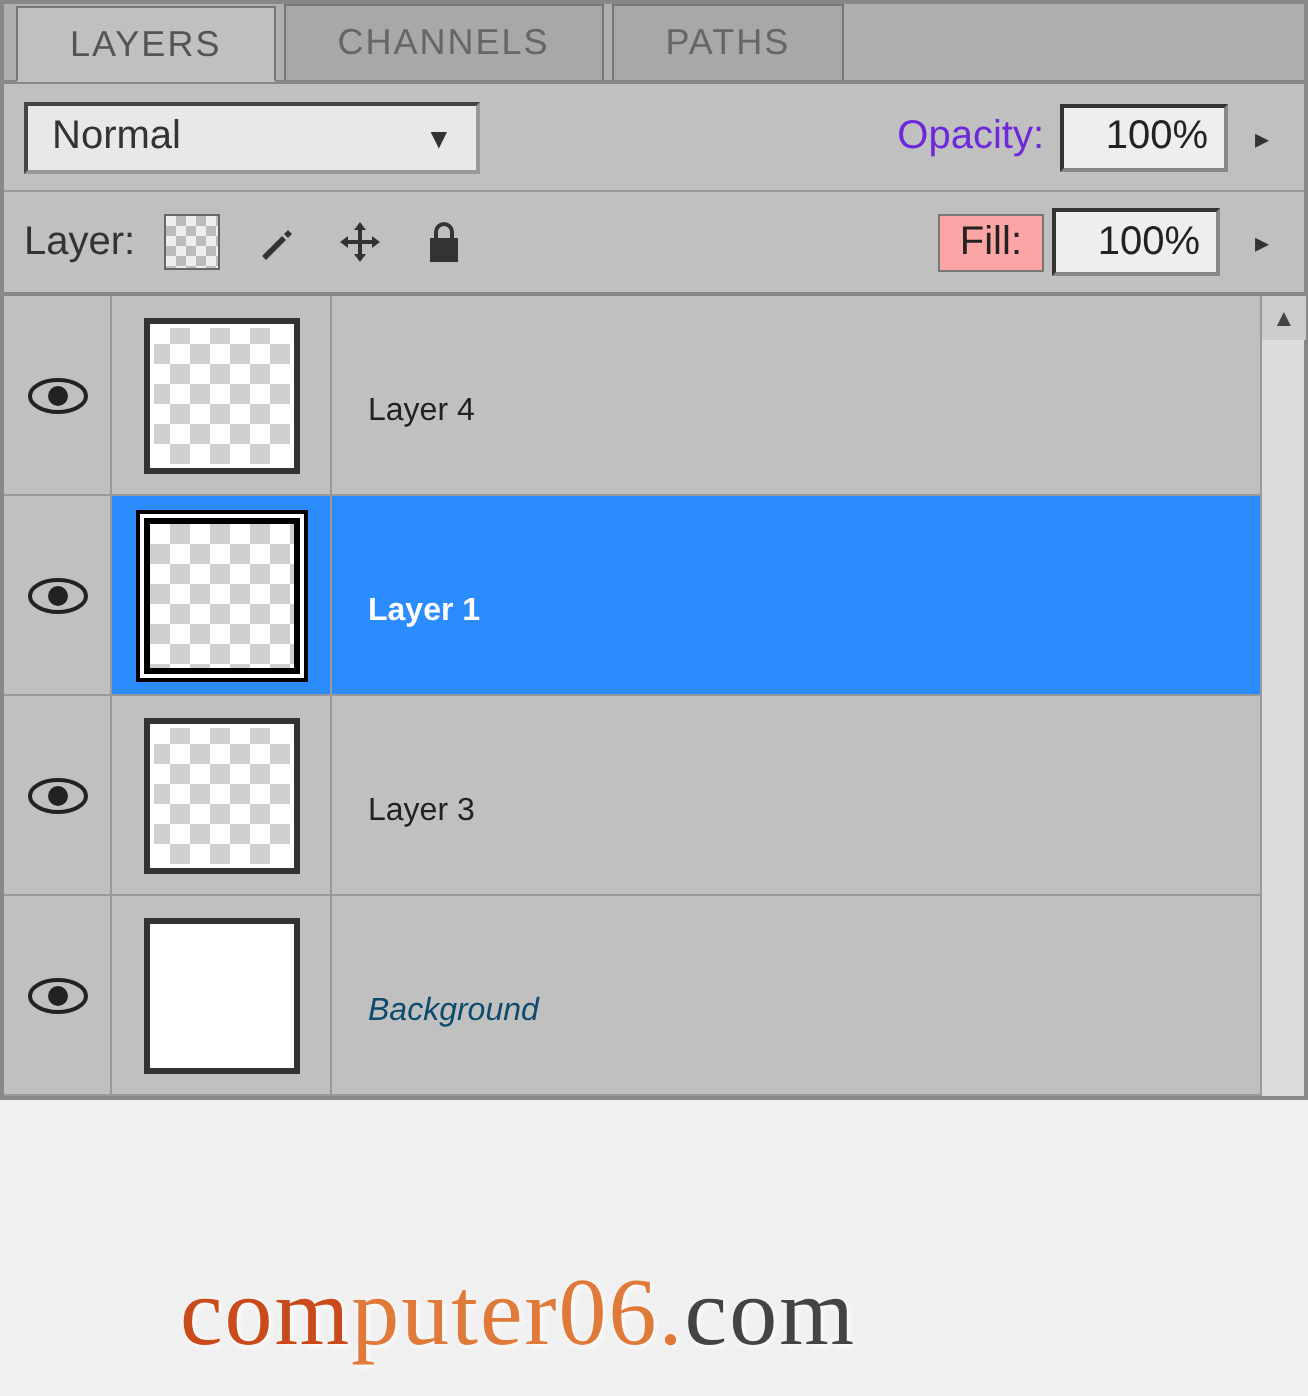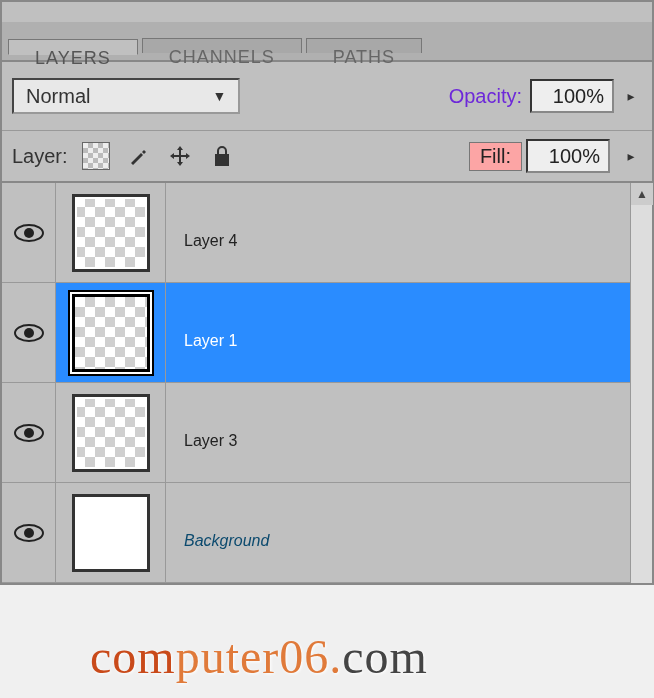--- a/index.html
+++ b/index.html
@@ -15,22 +15,21 @@
     width: 654px;
     background: #c0c0c0;
     border: 2px solid #888;
   }
   .tabs {
     display: flex;
     height: 40px;
     background: #b0b0b0;
     border-bottom: 2px solid #888;
     gap: 4px;
-    padding: 16px 6px;
-    margin-top: 20px;
+    padding: 0 6px;
   }
   .tab {
     font-size: 18px;
     font-weight: 500;
     color: #666;
     padding: 8px 26px 6px 26px;
     background: #a8a8a8;
     border: 1px solid #777;
     border-bottom: none;
     letter-spacing: 1px;
@@ -39,21 +38,21 @@
   .tab.active {
     background: #c0c0c0;
     color: #555;
     border-bottom: 1px solid #c0c0c0;
     position: relative;
     top: 1px;
   }
   .row-controls {
     display: flex;
     align-items: center;
-    height: 69px;
+    height: 54px;
     padding: 6px 10px;
     background: #c0c0c0;
     border-bottom: 1px solid #999;
   }
   .blend-select {
     flex: 1;
     display: flex;
     align-items: center;
     justify-content: space-between;
     background: #e8e8e8;
@@ -152,21 +151,21 @@
     align-items: center;
     height: 100px;
     background: #c0c0c0;
     border-bottom: 1px solid #999;
   }
   .layer-row.selected {
     background: #2a8cff;
   }
   .layer-row.selected .layer-name {
     color: #fff;
-    font-weight: normal;
+    font-weight: bold;
   }
   .vis-col {
     width: 54px;
     height: 100%;
     display: flex;
     align-items: center;
     justify-content: center;
     border-right: 1px solid #999;
     background: #c0c0c0;
     cursor: pointer;

